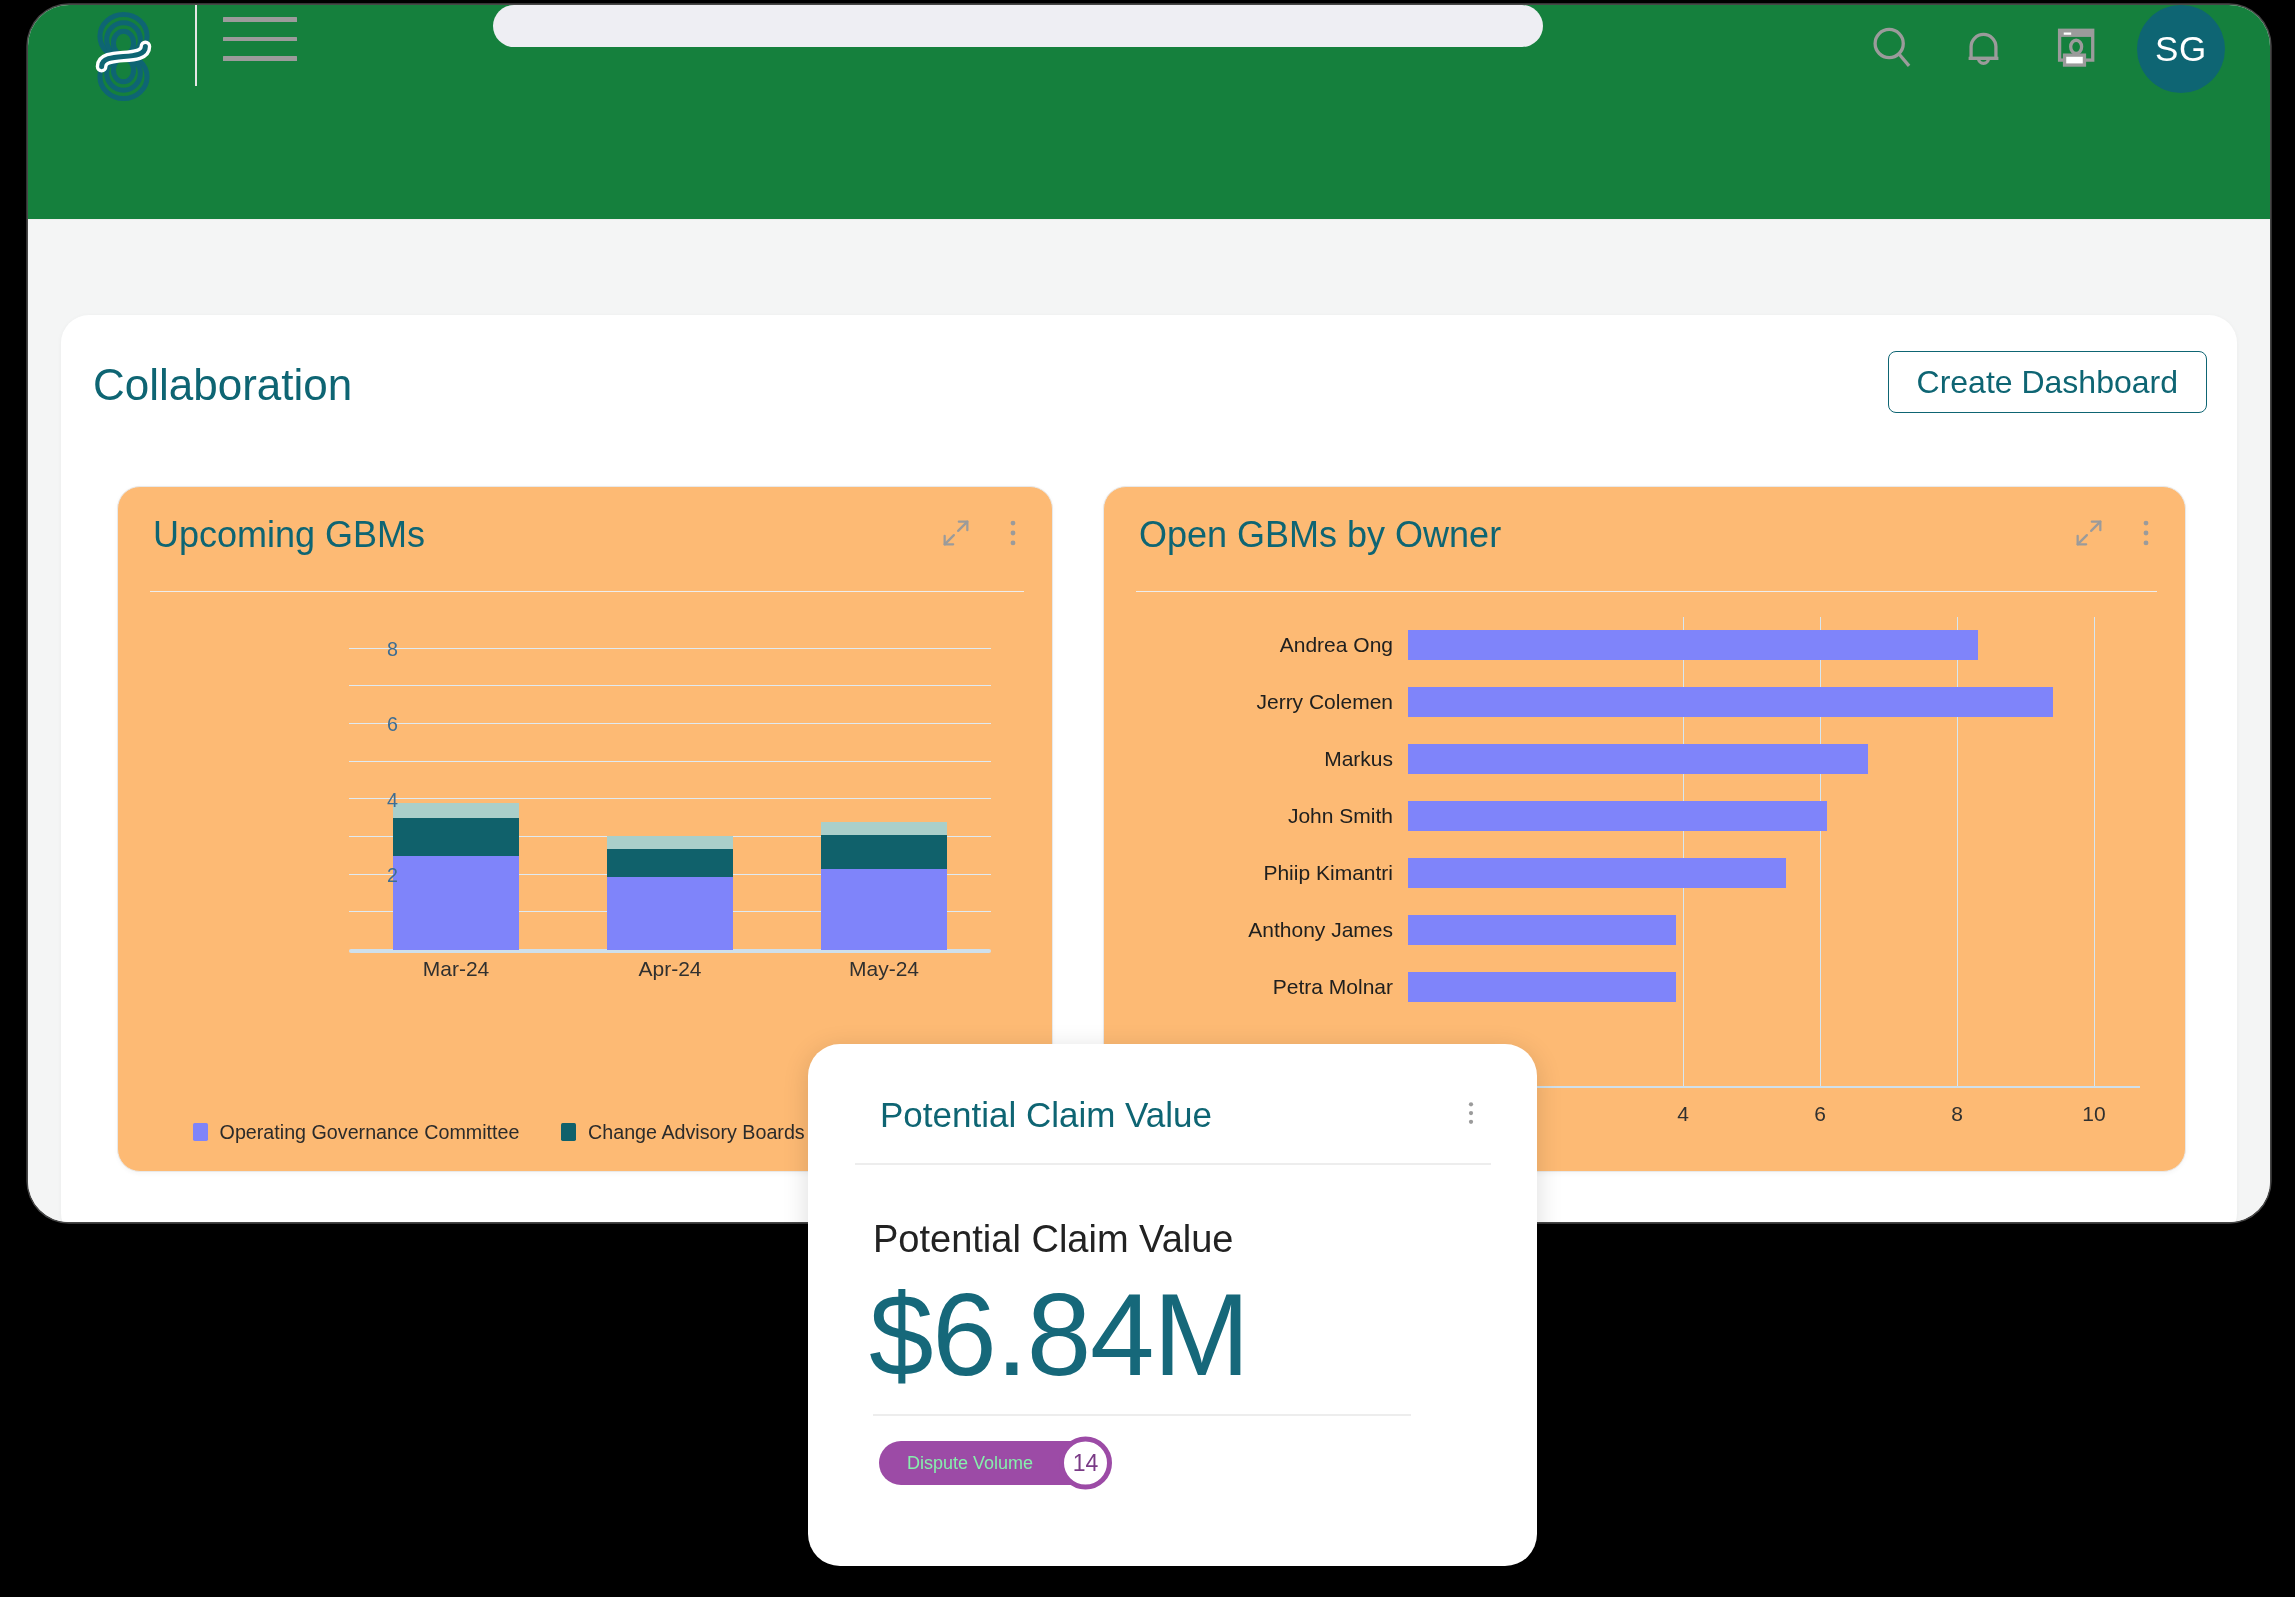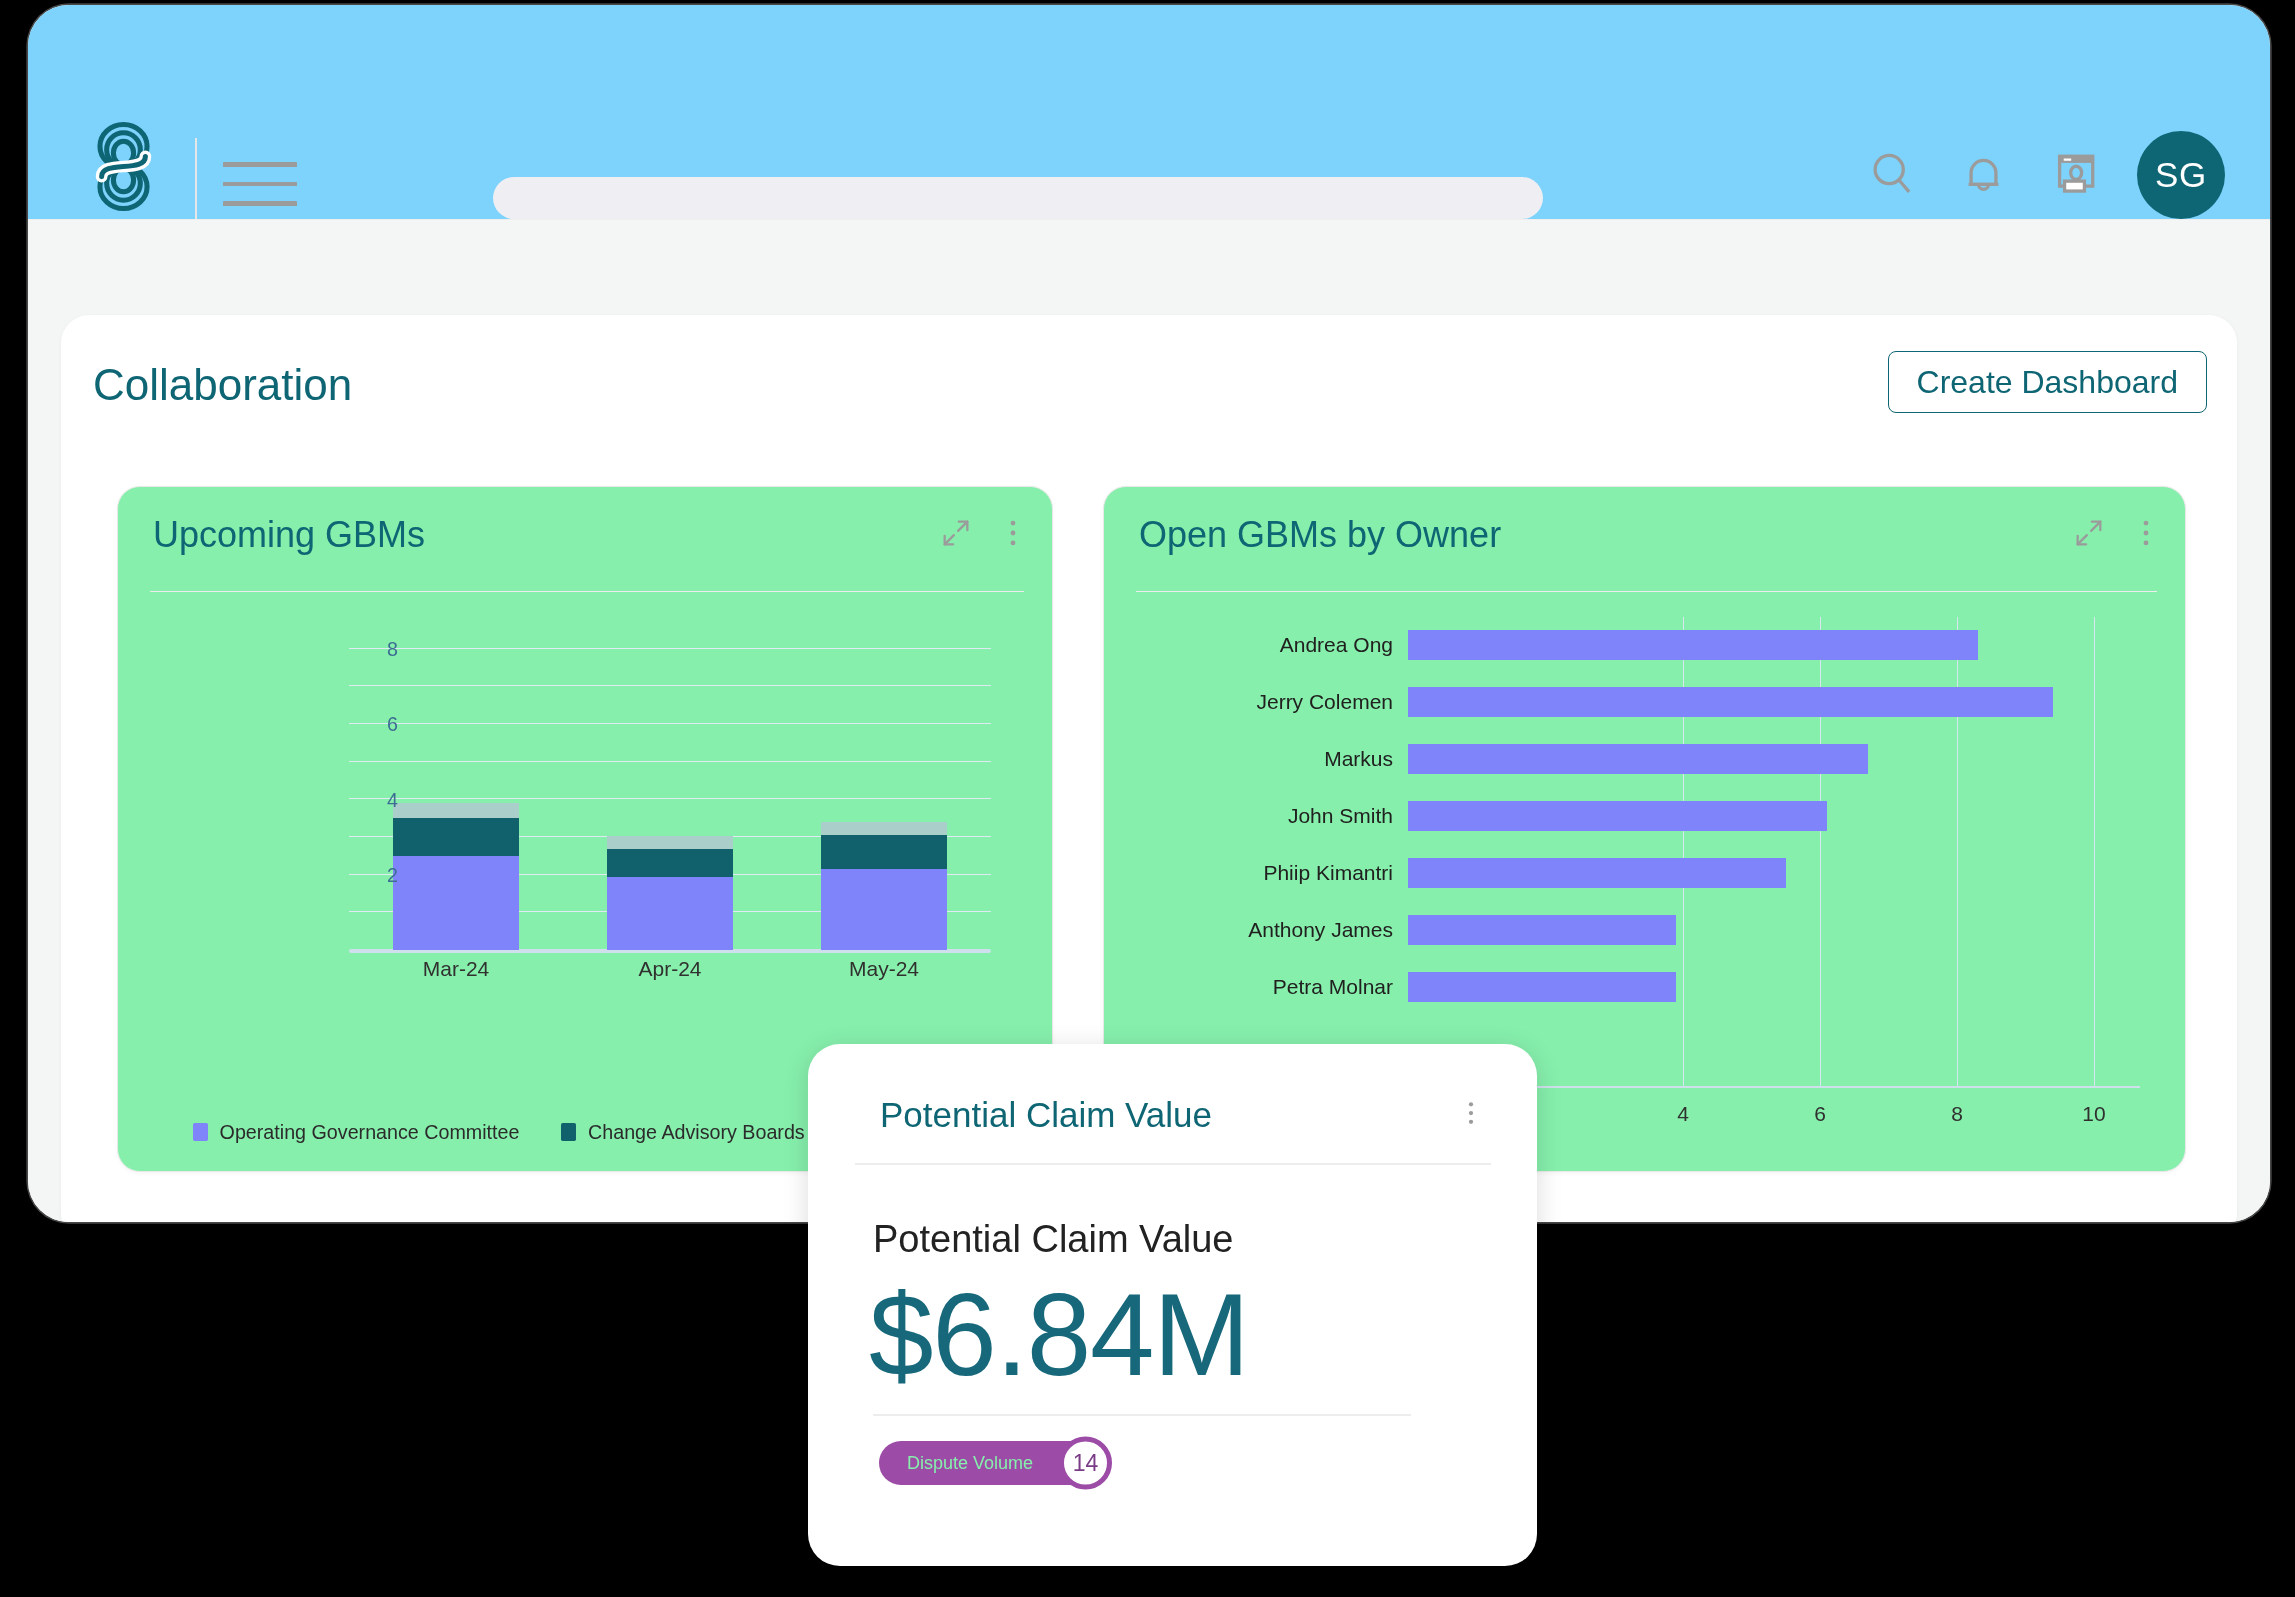--- a/index.html
+++ b/index.html
@@ -19,22 +19,22 @@
     background: #ffffff;
     border-radius: 41px;
     overflow: hidden;
     box-shadow: 0 0 0 1.7px rgba(130,130,130,0.55);
   }
 
   
   .app-header {
     position: absolute; left: 0; top: 0;
     width: 100%; height: 215px;
-    background: #7dd3fc;
-    display: flex; align-items: flex-end;
+    background: #15803d;
+    display: flex; align-items: flex-start;
     border-bottom: 0.6px solid #efefef;
   }
   .logo-wrap { margin-left: 37px; width: 116px; height: 104px;
      display:flex; align-items:center; justify-content:center; }
   .logo-wrap svg { width: 107px; height: 101px; }
 
   .header-divider {
     width: 1.7px; height: 81px; background: #e6e6e6;
     margin-left: 14px; margin-right: 11.6px;
   }
@@ -89,21 +89,21 @@
     padding: 14px 28px;
     border: 1.7px solid #0E6573; border-radius: 8px;
     background: #ffffff; color: #0E6573;
     font-size: 32px; font-family: "Liberation Sans", sans-serif;
     cursor: pointer; line-height: 1;
   }
 
   
   .widget {
     position: absolute;
-    background: #86efac;
+    background: #fdba74;
     border: 1.2px solid #e9e9e9;
     border-radius: 23px;
     box-shadow: 0 1.2px 4.6px rgba(0,0,0,0.035);
     overflow: hidden;
   }
   .w-left  { left: 56px;  top: 171px; width: 936px; height: 686px; }
   .w-right { left: 1042px; top: 171px; width: 1083px; height: 686px; }
 
   .w-title {
     position: absolute; left: 35px; top: 27px;

